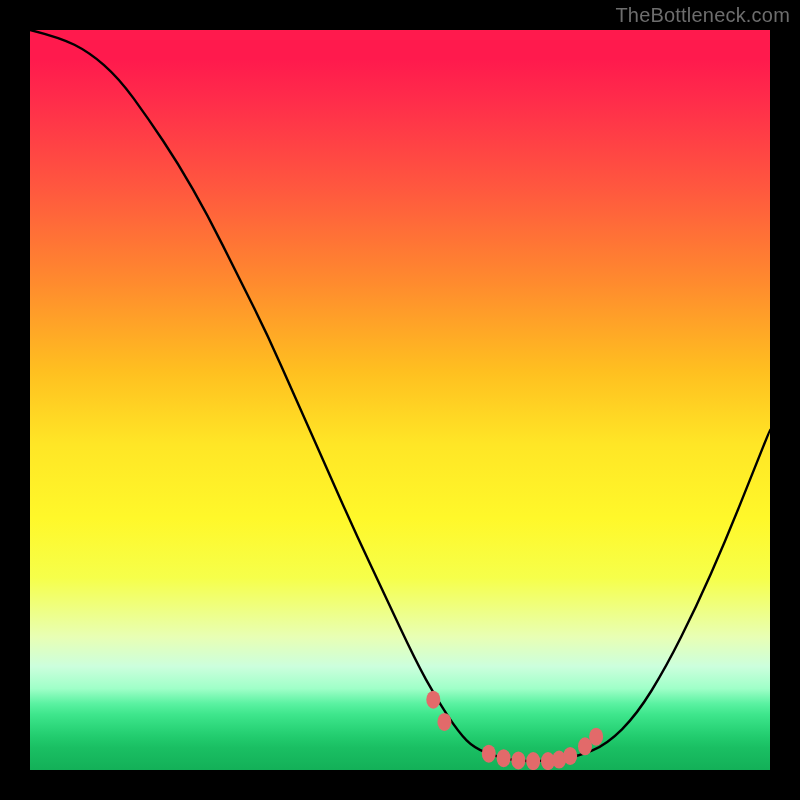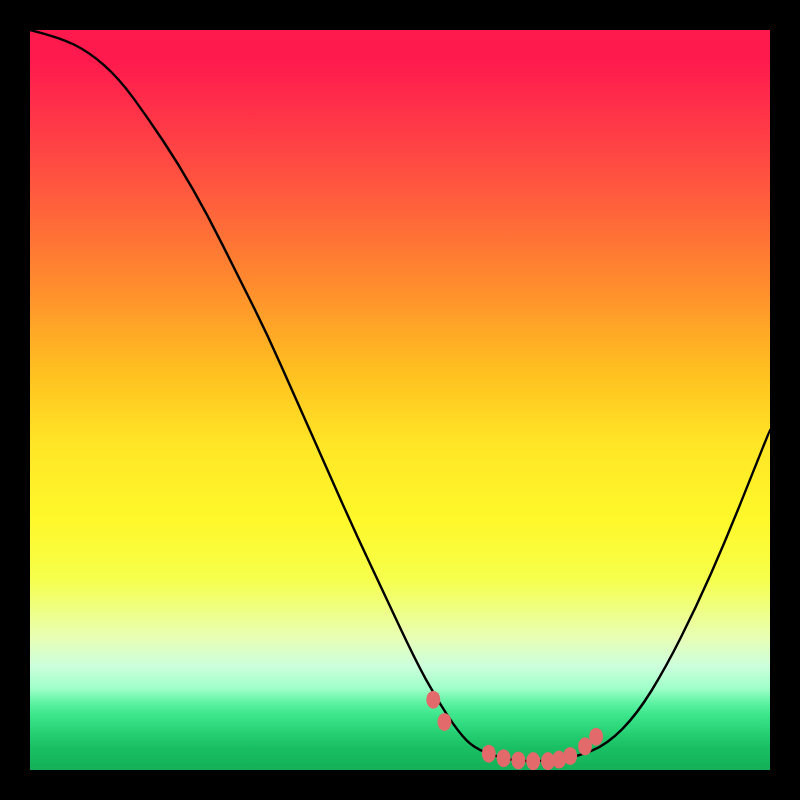--- a/index.html
+++ b/index.html
@@ -62,20 +62,21 @@
     color: #6d6d6d;
     font-size: 20px;
     letter-spacing: 0.2px;
     user-select: none;
   }
 </style>
 </head>
 <body>
 
 <div class="stage">
+  <div class="watermark">TheBottleneck.com</div>
 
   <div class="plot">
     <div class="gradient"></div>
     <svg class="curve" viewBox="0 0 740 740" preserveAspectRatio="none">
       <path fill="none" stroke="#000" stroke-width="2.4" d="M 0.0 0.0 Q 29.6 7.4 44.4 14.8 Q 59.2 22.2 74.0 35.1 Q 88.8 48.1 103.6 68.4 Q 118.4 88.8 133.2 111.0 Q 148.0 133.2 162.8 159.1 Q 177.6 185.0 192.4 214.6 Q 207.2 244.2 222.0 273.8 Q 236.8 303.4 251.6 336.7 Q 266.4 370.0 281.2 403.3 Q 296.0 436.6 310.8 469.9 Q 325.6 503.2 340.4 534.6 Q 355.2 566.1 370.0 597.5 Q 384.8 629.0 395.9 649.4 Q 407.0 669.7 418.1 686.4 Q 429.2 703.0 436.6 710.4 Q 444.0 717.8 455.1 722.2 Q 466.2 726.7 477.3 728.9 Q 488.4 731.1 503.2 731.1 Q 518.0 731.1 532.8 728.9 Q 547.6 726.7 562.4 720.4 Q 577.2 714.1 592.0 699.3 Q 606.8 684.5 621.6 660.5 Q 636.4 636.4 651.2 606.8 Q 666.0 577.2 680.8 543.9 Q 695.6 510.6 710.4 473.6 Q 725.2 436.6 732.6 418.1 T 740.0 399.6"></path>
       <g id="markers-group">
           <ellipse cx="403.3" cy="669.7" rx="7" ry="9" fill="#e26a6a"></ellipse>
           <ellipse cx="414.4" cy="691.9" rx="7" ry="9" fill="#e26a6a"></ellipse>
           <ellipse cx="458.8" cy="723.7" rx="7" ry="9" fill="#e26a6a"></ellipse>
           <ellipse cx="473.6" cy="728.2" rx="7" ry="9" fill="#e26a6a"></ellipse>

